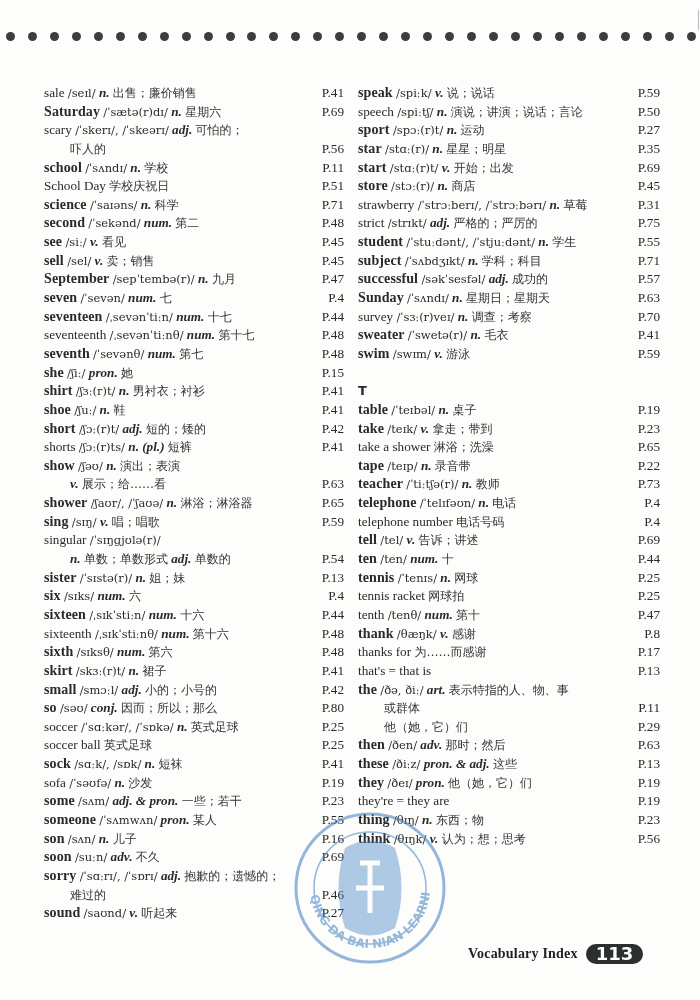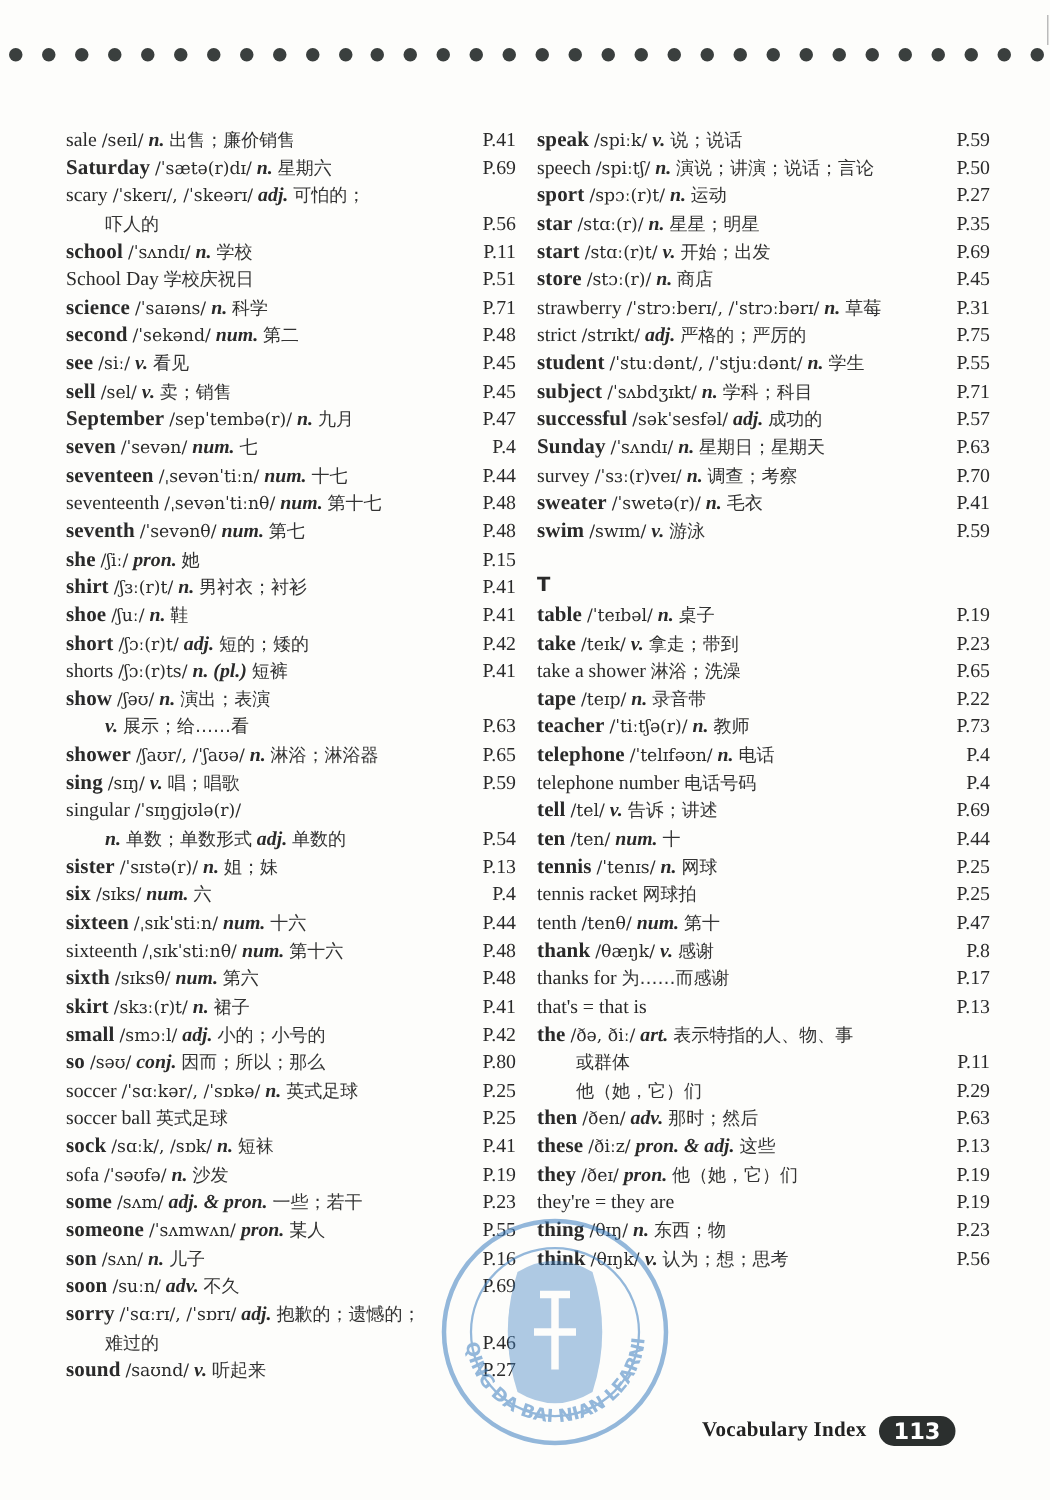--- a/index.html
+++ b/index.html
@@ -19,21 +19,21 @@
   .word { font-weight: normal; }
   .word.b { font-weight: bold; font-size: 14px; letter-spacing: 0.1px; }
   .ipa { font-family: "DejaVu Serif", serif; font-size: 11.5px; }
   .pos { font-style: italic; font-weight: bold; }
   .zh { font-family: "DejaVu Sans", sans-serif; font-size: 12px; color: #333; }
   .indent { padding-left: 26px; }
   .heading { font-weight: bold; font-family: "DejaVu Sans", sans-serif; font-size: 13px; height: 18.65px; line-height: 18.65px; }
   .spacer { height: 18.65px; }
   .footer { position: absolute; top: 944px; left: 468px; display: flex; align-items: center; }
   .footer-title { font-weight: bold; font-size: 14px; color: #222; letter-spacing: 0.2px; }
-  .footer-badge { margin-left: 8px; background: #2b2f2e; color: #fff; font-family: "DejaVu Sans", sans-serif; font-weight: bold; font-size: 15px; border-radius: 12px; padding: 2px 10px; line-height: 16px; }
+  .footer-badge { margin-left: 8px; background: #2b2f2e; color: #fff; font-family: "DejaVu Sans", sans-serif; font-weight: bold; font-size: 18px; border-radius: 12px; padding: 2px 10px; line-height: 16px; }
   .stamp { position: absolute; left: 290px; top: 808px; width: 160px; height: 160px; opacity: 0.55; pointer-events: none; }
 </style>
 </head>
 <body>
 
 <div class="dots" id="dots">
     <span class="dot"></span>
     <span class="dot"></span>
     <span class="dot"></span>
     <span class="dot"></span>

